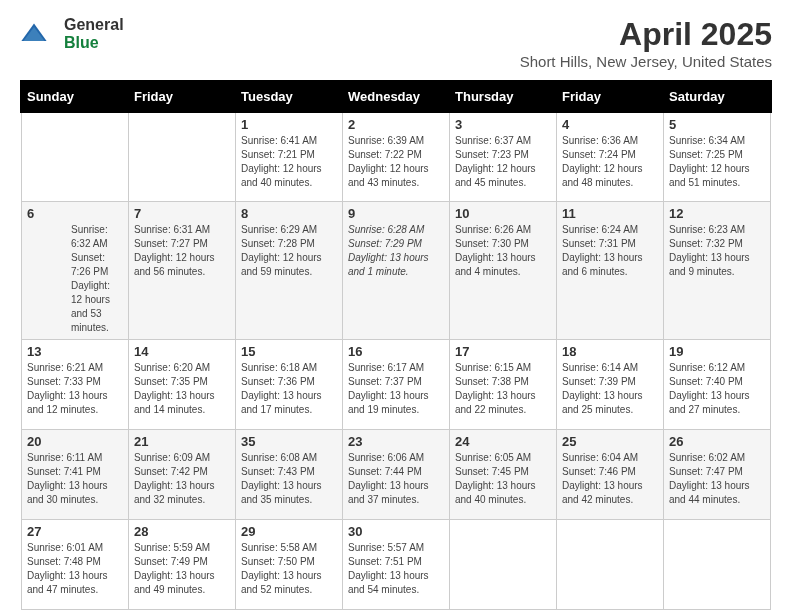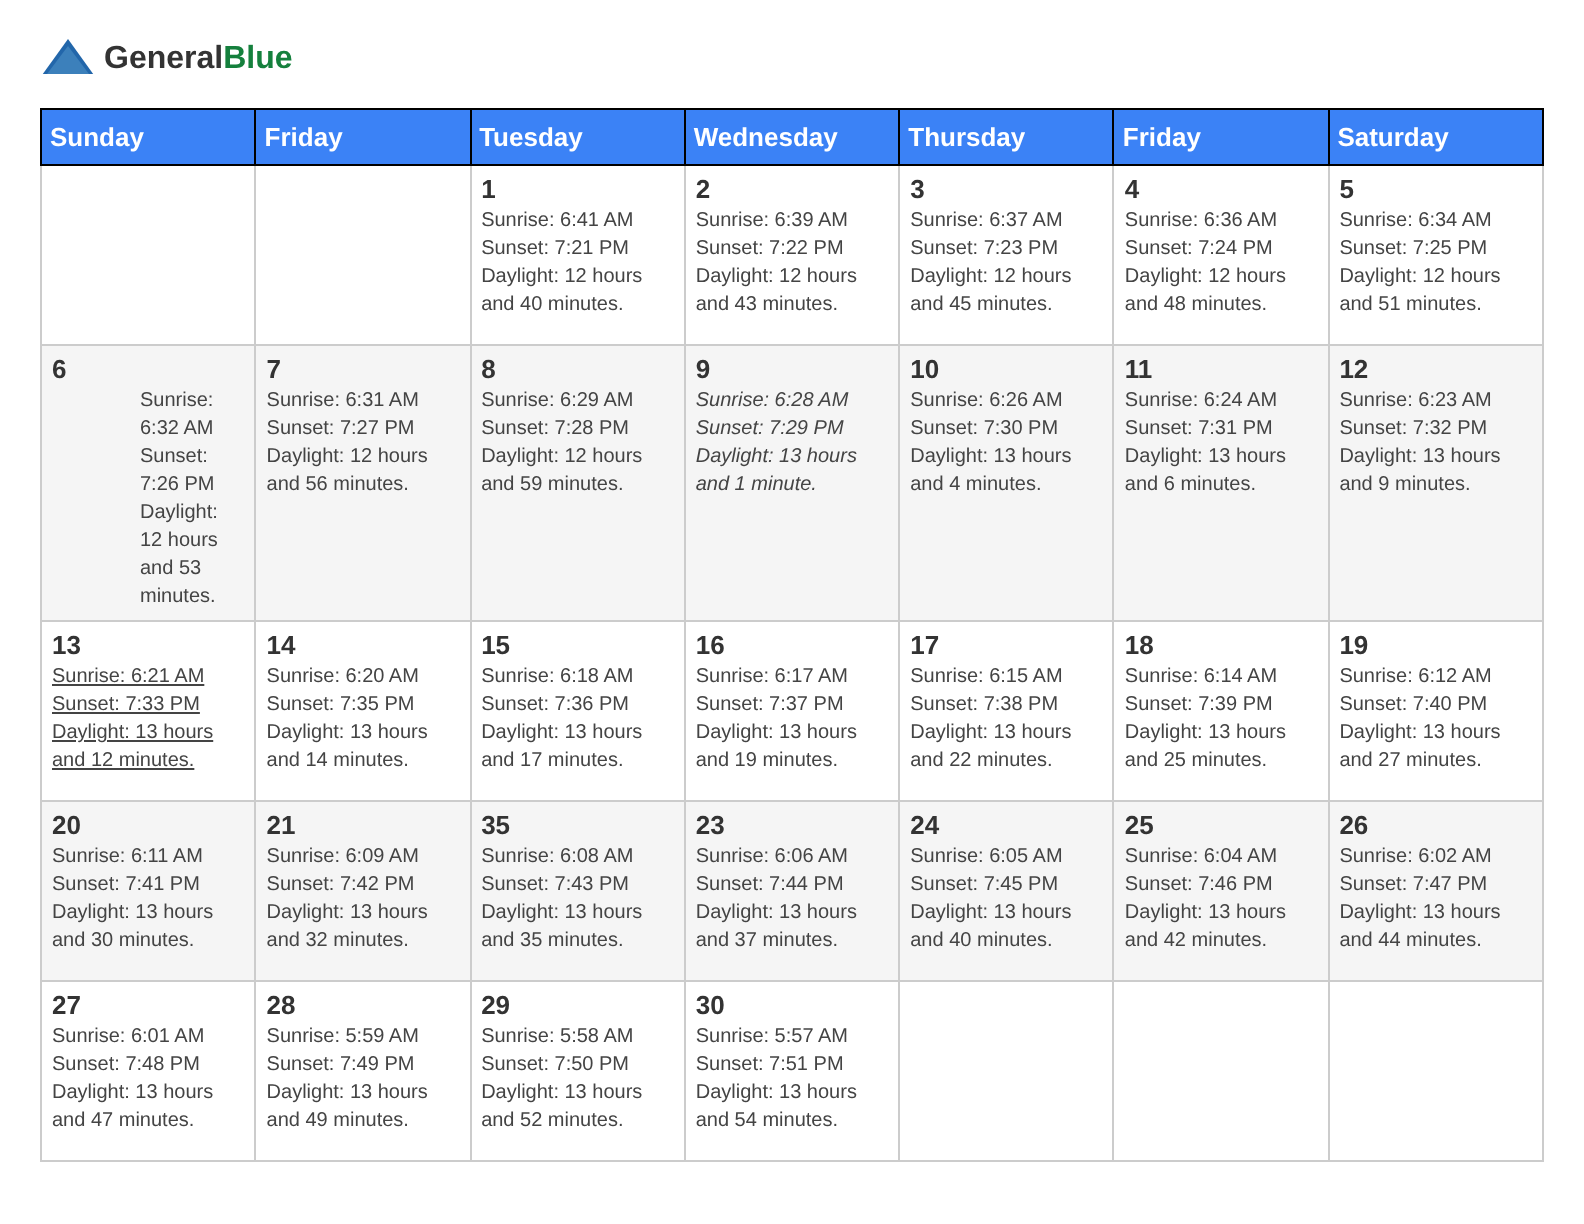--- a/index.html
+++ b/index.html
@@ -16,22 +16,23 @@
       align-items: flex-start;
       margin-bottom: 10px;
     }
     .logo {
       display: flex;
       align-items: center;
       gap: 4px;
     }
     .logo-text {
       display: flex;
-      flex-direction: row;
+      flex-direction: column;
       line-height: 1.1;
+      margin-left: 12px;
     }
     .logo-general {
       font-size: 16px;
       font-weight: bold;
       color: #333;
     }
     .logo-blue {
       font-size: 16px;
       font-weight: bold;
       color: #15803d;
@@ -51,27 +52,27 @@
     .subtitle {
       font-size: 15px;
       color: #555;
     }
     table {
       width: 100%;
       border-collapse: collapse;
       table-layout: fixed;
     }
     thead tr th {
-      background-color: #3b82f6;
+      background-color: #000000;
       color: #fff;
       font-size: 13px;
       font-weight: bold;
       padding: 6px 4px;
       text-align: left;
-      border: 1px solid #000000;
+      border: 3px solid #000000;
     }
     tbody tr td {
       border: 1px solid #ccc;
       vertical-align: top;
       padding: 4px 5px;
       font-size: 11px;
       color: #333;
       min-height: 80px;
       height: 90px;
     }
@@ -104,20 +105,24 @@
   <div class="logo">
     <svg class="logo-icon" viewBox="0 0 40 40">
       <polygon points="20,5 38,30 2,30" fill="#2266aa"></polygon>
       <polygon points="20,10 35,30 5,30" fill="#5599cc" opacity="0.5"></polygon>
     </svg>
     <div class="logo-text">
       <span class="logo-general">General</span>
       <span class="logo-blue">Blue</span>
     </div>
   </div>
+  <div class="title-block">
+    <div class="main-title">April 2025</div>
+    <div class="subtitle">Short Hills, New Jersey, United States</div>
+  </div>
 </div>
 
 <table>
   <thead>
     <tr>
     <th>Sunday</th>
         <th>Friday</th>
         <th>Tuesday</th>
         <th>Wednesday</th>
         <th>Thursday</th>
@@ -200,21 +205,21 @@
         <td>
           <span class="day-number">12</span>
           <div class="day-info" style="white-space: pre-line;">Sunrise: 6:23 AM
 Sunset: 7:32 PM
 Daylight: 13 hours and 9 minutes.</div>
         </td>
       </tr>
       <tr>
         <td>
           <span class="day-number">13</span>
-          <div class="day-info" style="white-space: pre-line; text-decoration: underline;">Sunrise: 6:21 AM
+          <div class="day-info" style="white-space: pre-line;">Sunrise: 6:21 AM
 Sunset: 7:33 PM
 Daylight: 13 hours and 12 minutes.</div>
         </td>
         <td>
           <span class="day-number">14</span>
           <div class="day-info" style="white-space: pre-line;">Sunrise: 6:20 AM
 Sunset: 7:35 PM
 Daylight: 13 hours and 14 minutes.</div>
         </td>
         <td>

